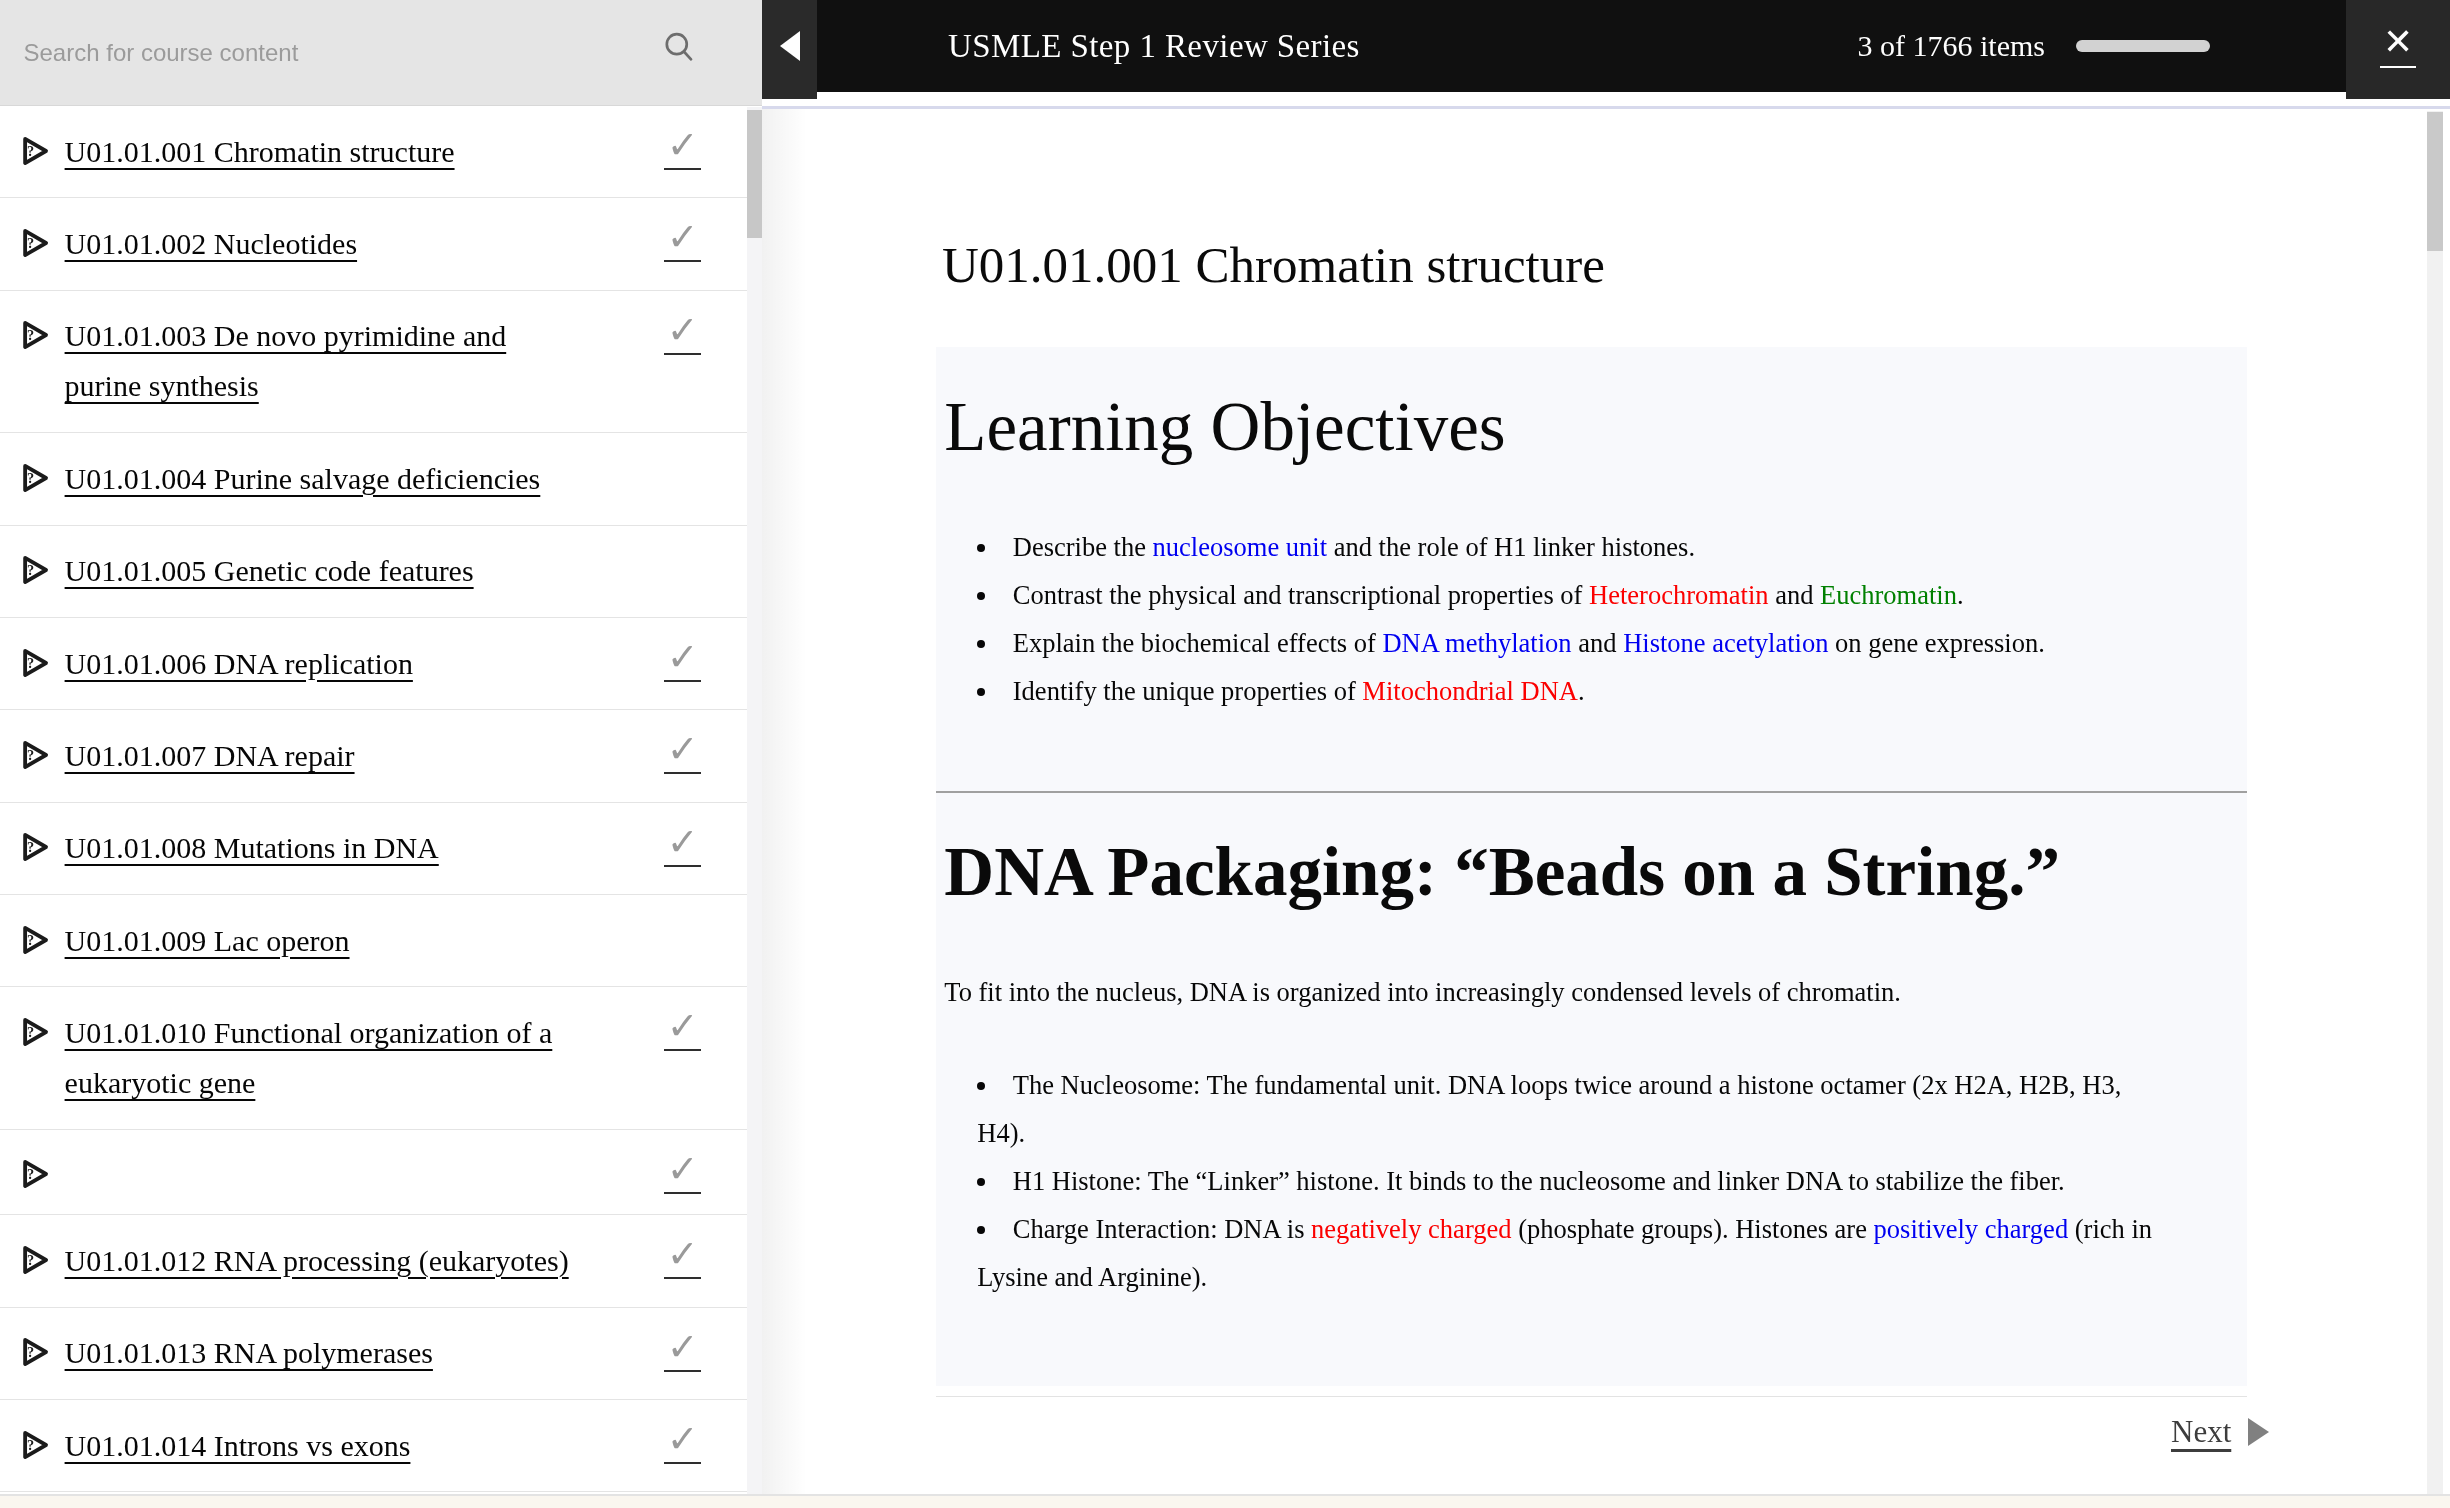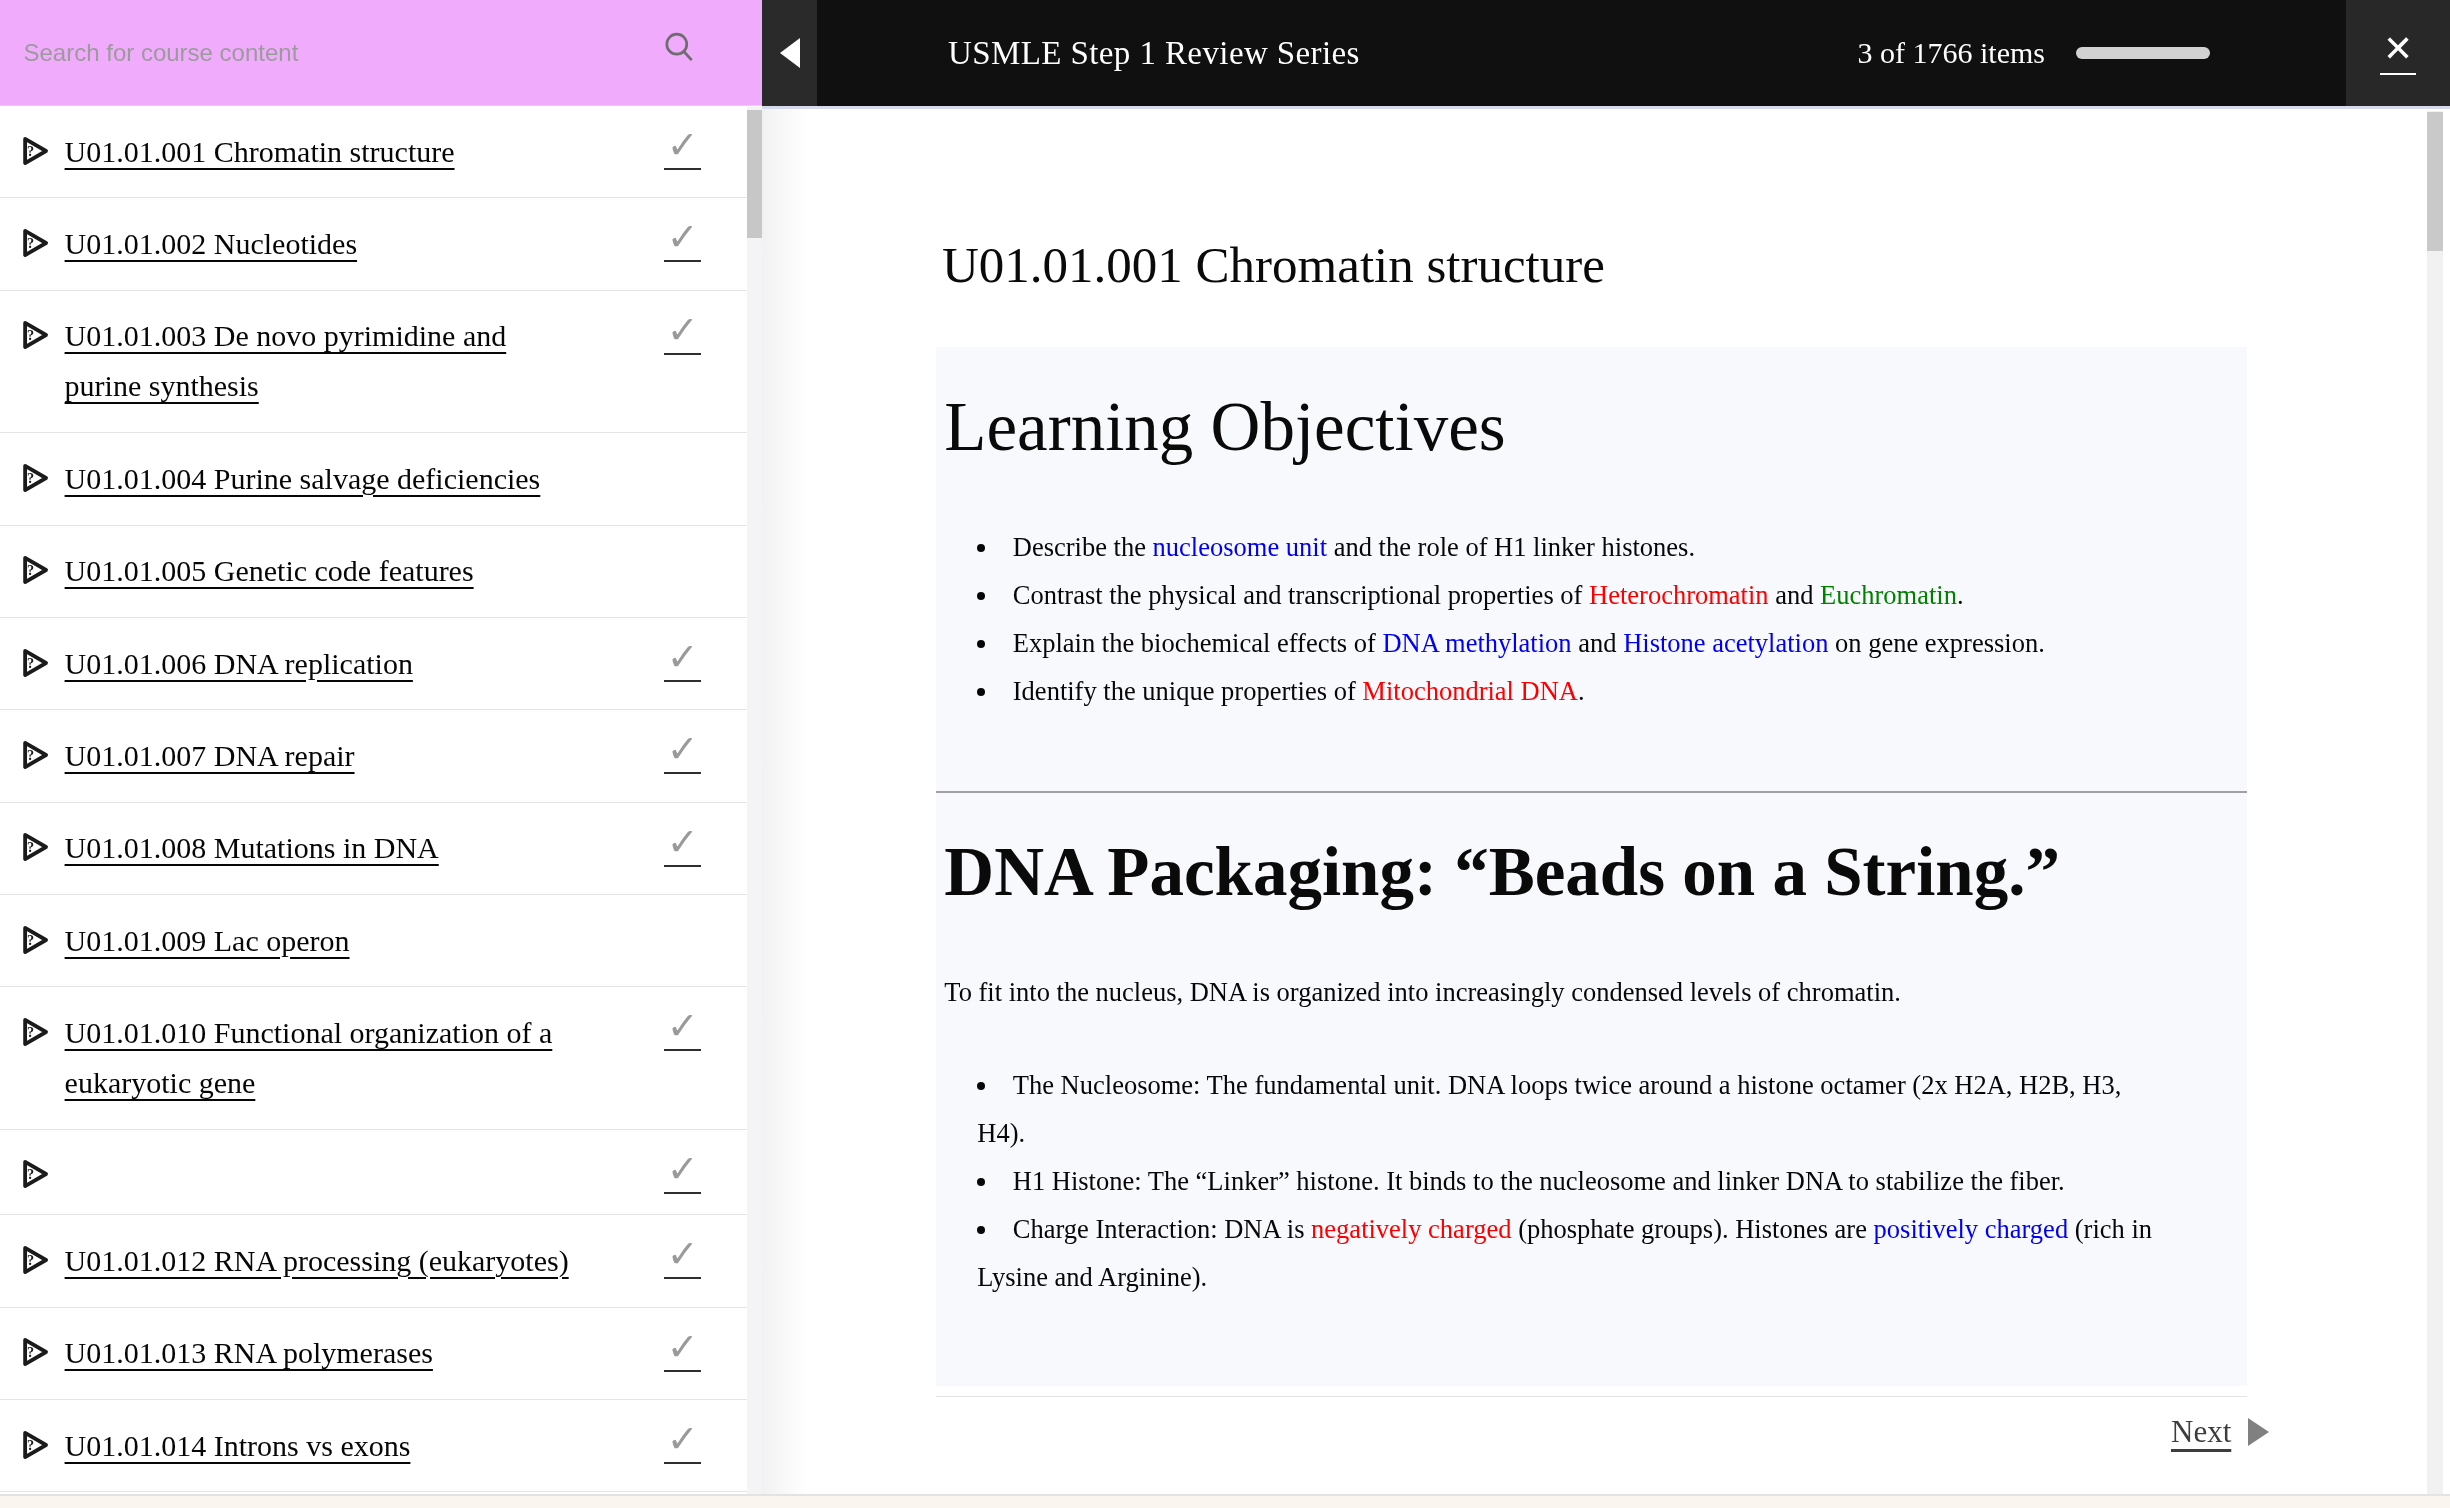--- a/index.html
+++ b/index.html
@@ -1,39 +1,39 @@
 <!DOCTYPE html>
 <html style="font-size:13.2px"><head>
 <meta charset="utf-8">
 <style>
   html,body{margin:0;padding:0;background:#fff;}
   .screen{position:relative;width:2450px;height:1508px;overflow:hidden;background:#fff;
           font-family:"Liberation Serif","DejaVu Serif",serif;}
 
   
   .sidebar{position:absolute;left:0;top:0;width:762px;height:1508px;background:#fff;}
-  .search-bar{position:absolute;left:0;top:0;width:762px;height:106px;background:#f0abfc;
+  .search-bar{position:absolute;left:0;top:0;width:762px;height:106px;background:#e5e5e5;
               border-bottom:1.7px solid #d8d8d8;box-sizing:border-box;}
   .search-input{position:absolute;left:21.5px;top:23px;width:612px;height:58px;border:none;outline:none;
                 background:transparent;font-family:"Liberation Sans",sans-serif;font-size:24px;color:#333;}
   .search-input::placeholder{color:#9b9b9b;}
   .search-icon{position:absolute;right:64px;top:28px;width:38px;height:38px;cursor:pointer;}
   .course-list{position:absolute;left:0;top:106px;width:747px;bottom:11.6px;overflow:hidden;background:#fff;}
   .course-row{position:relative;display:flex;align-items:flex-start;box-sizing:border-box;
               padding:20.7px 141px 20.7px 15px;border-bottom:1.7px solid #e4e4e4;cursor:pointer;background:#fff;}
   .play-icon{flex:0 0 38px;width:38px;height:38px;margin-top:5px;}
   .row-label{margin-left:11.6px;max-width:517px;font-size:30px;line-height:50px;color:#060606;
              text-decoration:underline;text-decoration-thickness:2.1px;text-underline-offset:5.8px;}
   .check{position:absolute;right:46px;top:20px;font-size:38px;line-height:1;color:#9a9a9a;
          border-bottom:2.5px solid #2e2e2e;padding:0 2.5px 4.1px;cursor:pointer;}
   .sb-scroll{position:absolute;left:747px;top:107px;width:15.7px;bottom:11.6px;background:#f4f4f6;}
   .sb-thumb{position:absolute;left:0;top:2.5px;width:15.7px;height:128px;background:#c7c7c7;}
 
   
-  .topbar{position:absolute;left:762px;top:0;width:1688px;height:106px;background:#101010;
+  .topbar{position:absolute;left:762px;top:0;width:1688px;height:92px;background:#101010;
           display:flex;align-items:center;}
   .back-block{width:55px;height:106px;background:#2a2a2a;display:flex;align-items:center;
               justify-content:center;cursor:pointer;flex:0 0 auto;}
   .back-tri{width:0;height:0;border-top:15px solid transparent;border-bottom:15px solid transparent;
             border-right:20px solid #ffffff;}
   .tb-title{margin-left:131px;font-size:33px;color:#ffffff;letter-spacing:0.4px;white-space:nowrap;}
   .tb-count{margin-left:auto;font-size:30px;color:#ffffff;white-space:nowrap;}
   .tb-pill{margin-left:31px;width:134px;height:12.4px;border-radius:6.6px;background:#d2d2d2;flex:0 0 auto;}
   .close-block{margin-left:136px;width:104px;height:106px;background:#282828;display:flex;
                align-items:center;justify-content:center;cursor:pointer;flex:0 0 auto;}

